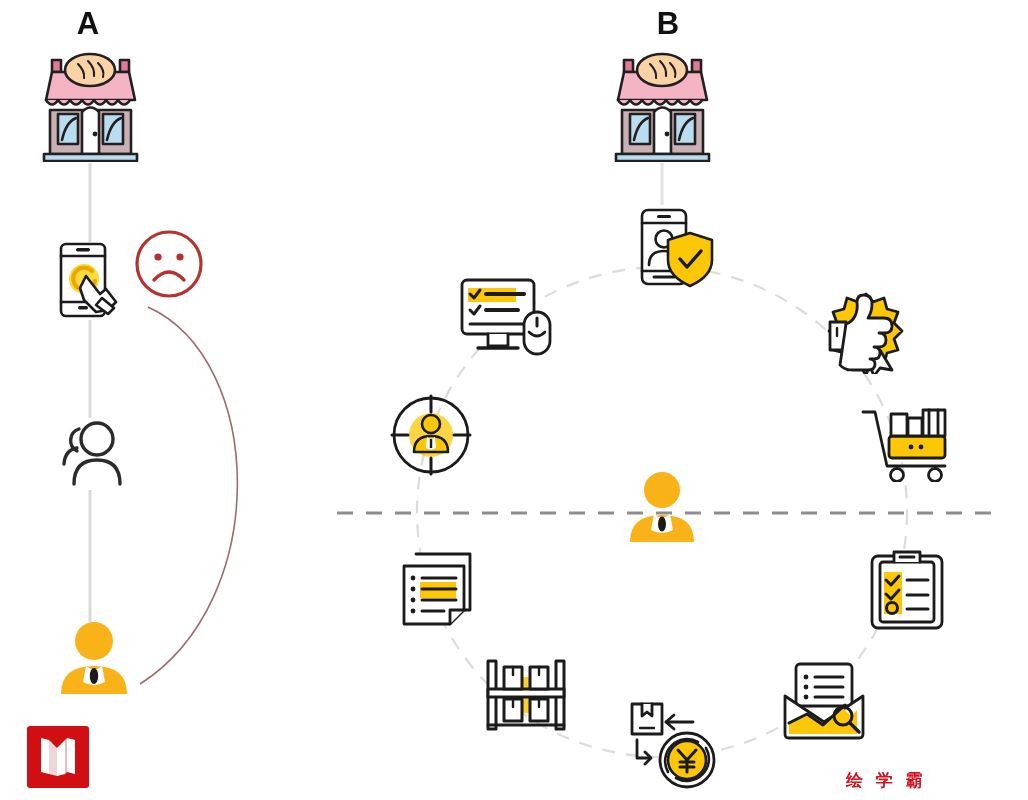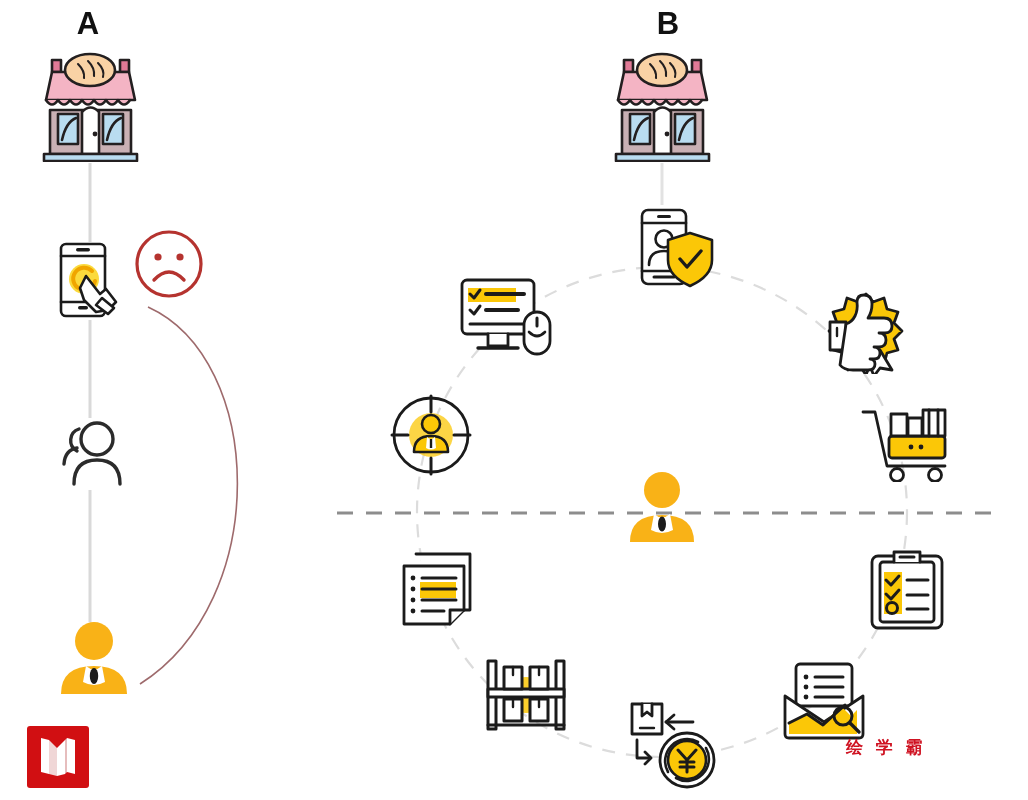--- a/index.html
+++ b/index.html
@@ -45,21 +45,21 @@
     left: 27px;
     top: 726px;
     width: 62px;
     height: 62px;
     background: #d10f12;
     border-radius: 3px;
   }
   #watermark-text {
     position: absolute;
     left: 846px;
-    top: 736px;
+    top: 769px;
     font-family: "Liberation Sans", sans-serif;
     font-weight: bold;
     font-size: 17px;
     color: #cf1322;
     letter-spacing: 4px;
     white-space: nowrap;
   }
 </style>
 </head>
 <body>

